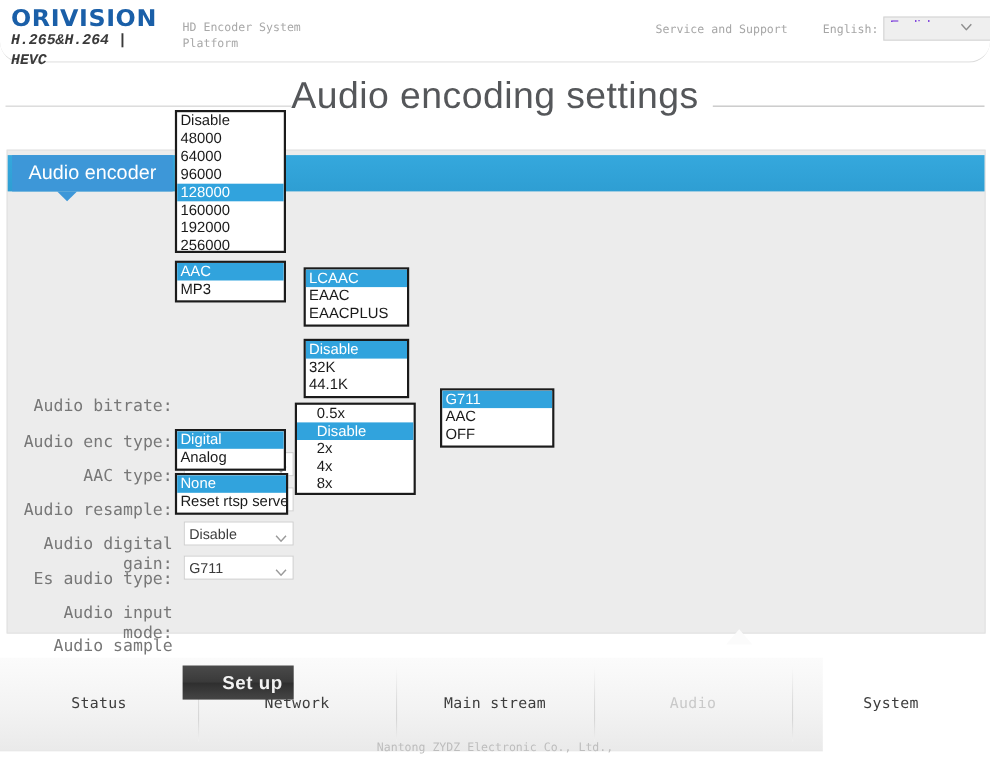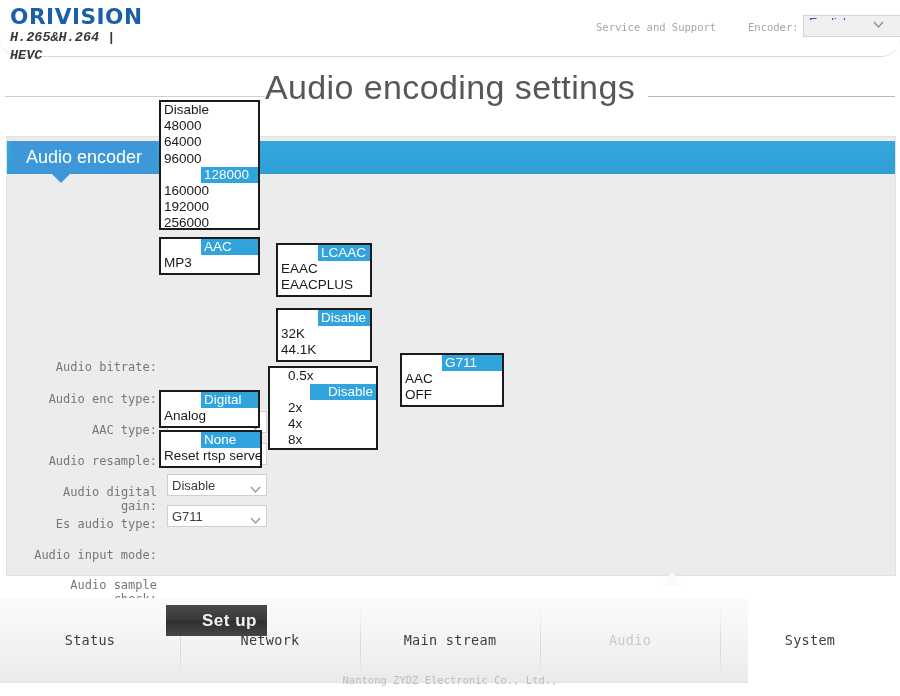--- a/index.html
+++ b/index.html
@@ -158,21 +158,21 @@
     width: 0; height: 0;
     border-left: 9px solid transparent;
     border-right: 9px solid transparent;
     border-top: 9px solid #3d97d8;
   }
 
   
   .form-label {
     position: absolute;
     font-family: "DejaVu Sans Mono", monospace;
-    font-size: 12px;
+    font-size: 15px;
     color: #777777;
     text-align: right;
     width: 136px;
     left: 14px;
   }
   .ctl-select {
     position: absolute;
     left: 160px;
     width: 100px; height: 22px;
     background: #ffffff;
@@ -207,21 +207,20 @@
   }
   .listbox .opt {
     height: 16px;
     line-height: 16px;
     padding: 0 3px;
     white-space: nowrap;
   }
   .listbox .opt.sel {
     background: #31a3dd;
     color: #ffffff;
-    margin-left: 40px;
   }
 
   
   #lb-bitrate  { left:159px; top:100px;  width:101px; height:130px; }
   #lb-enctype  { left:159px; top:237px;  width:101px; height:38px; }
   #lb-aactype  { left:276px; top:243px;  width:96px;  height:54px; }
   #lb-resample { left:276px; top:308px;  width:96px;  height:54px; }
   #lb-gain     { left:268px; top:366px;  width:110px; height:84px; }
   #lb-esaudio  { left:400px; top:353px;  width:104px; height:54px; }
   #lb-inputmode{ left:159px; top:390px;  width:101px; height:38px; }
@@ -301,22 +300,23 @@
   }
 </style>
 </head>
 <body>
 
 <div class="header">
   <div class="logo-block">
     <div class="logo-main">ORIVISION</div>
     <div class="logo-sub">H.265&amp;H.264 | HEVC</div>
   </div>
+  <div class="header-sys">HD Encoder System Platform</div>
   <div class="header-support">Service and Support</div>
-  <div class="header-lang-label">Encoder:</div>
+  <div class="header-lang-label">English:</div>
   <select class="lang-select">
     <option>English</option>
   </select>
   <span class="lang-chev">
     <svg class="chev-svg" width="11" height="7" viewBox="0 0 11 7">
         <path d="M1 1 L5.5 6 L10 1" stroke="#8d8d8d" stroke-width="1.3" fill="none"></path>
       </svg>
   </span>
 </div>
 

